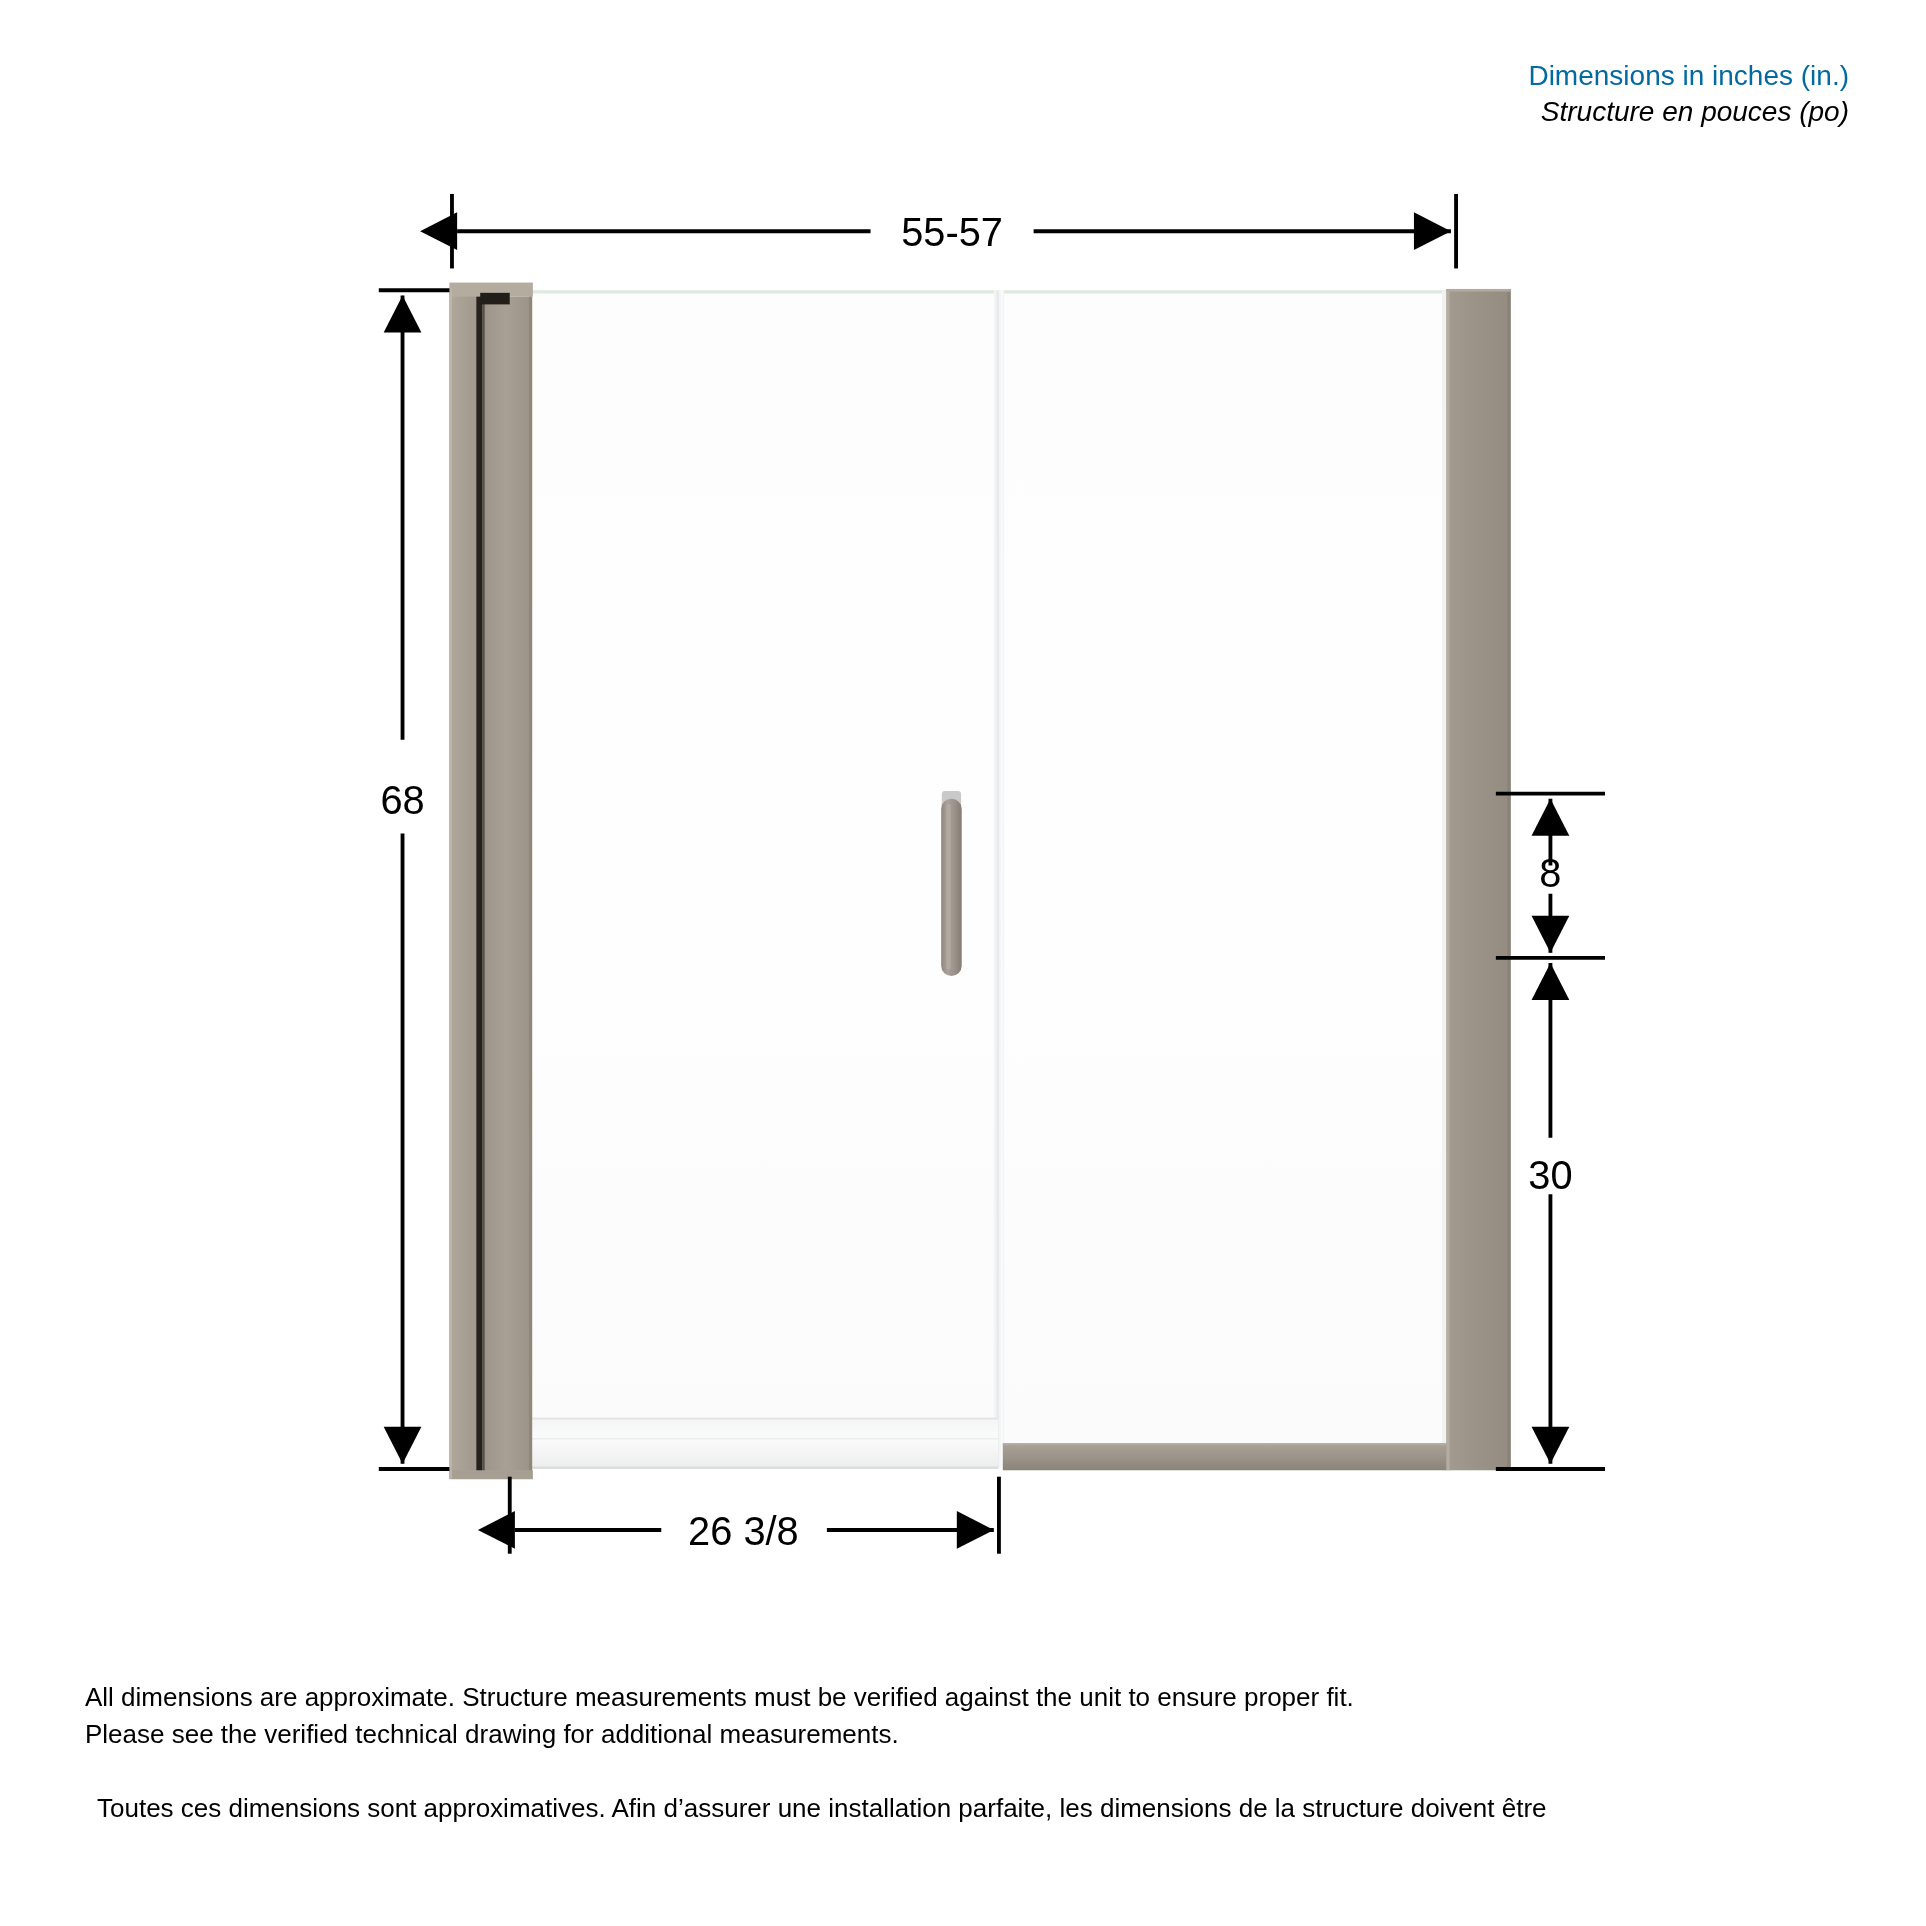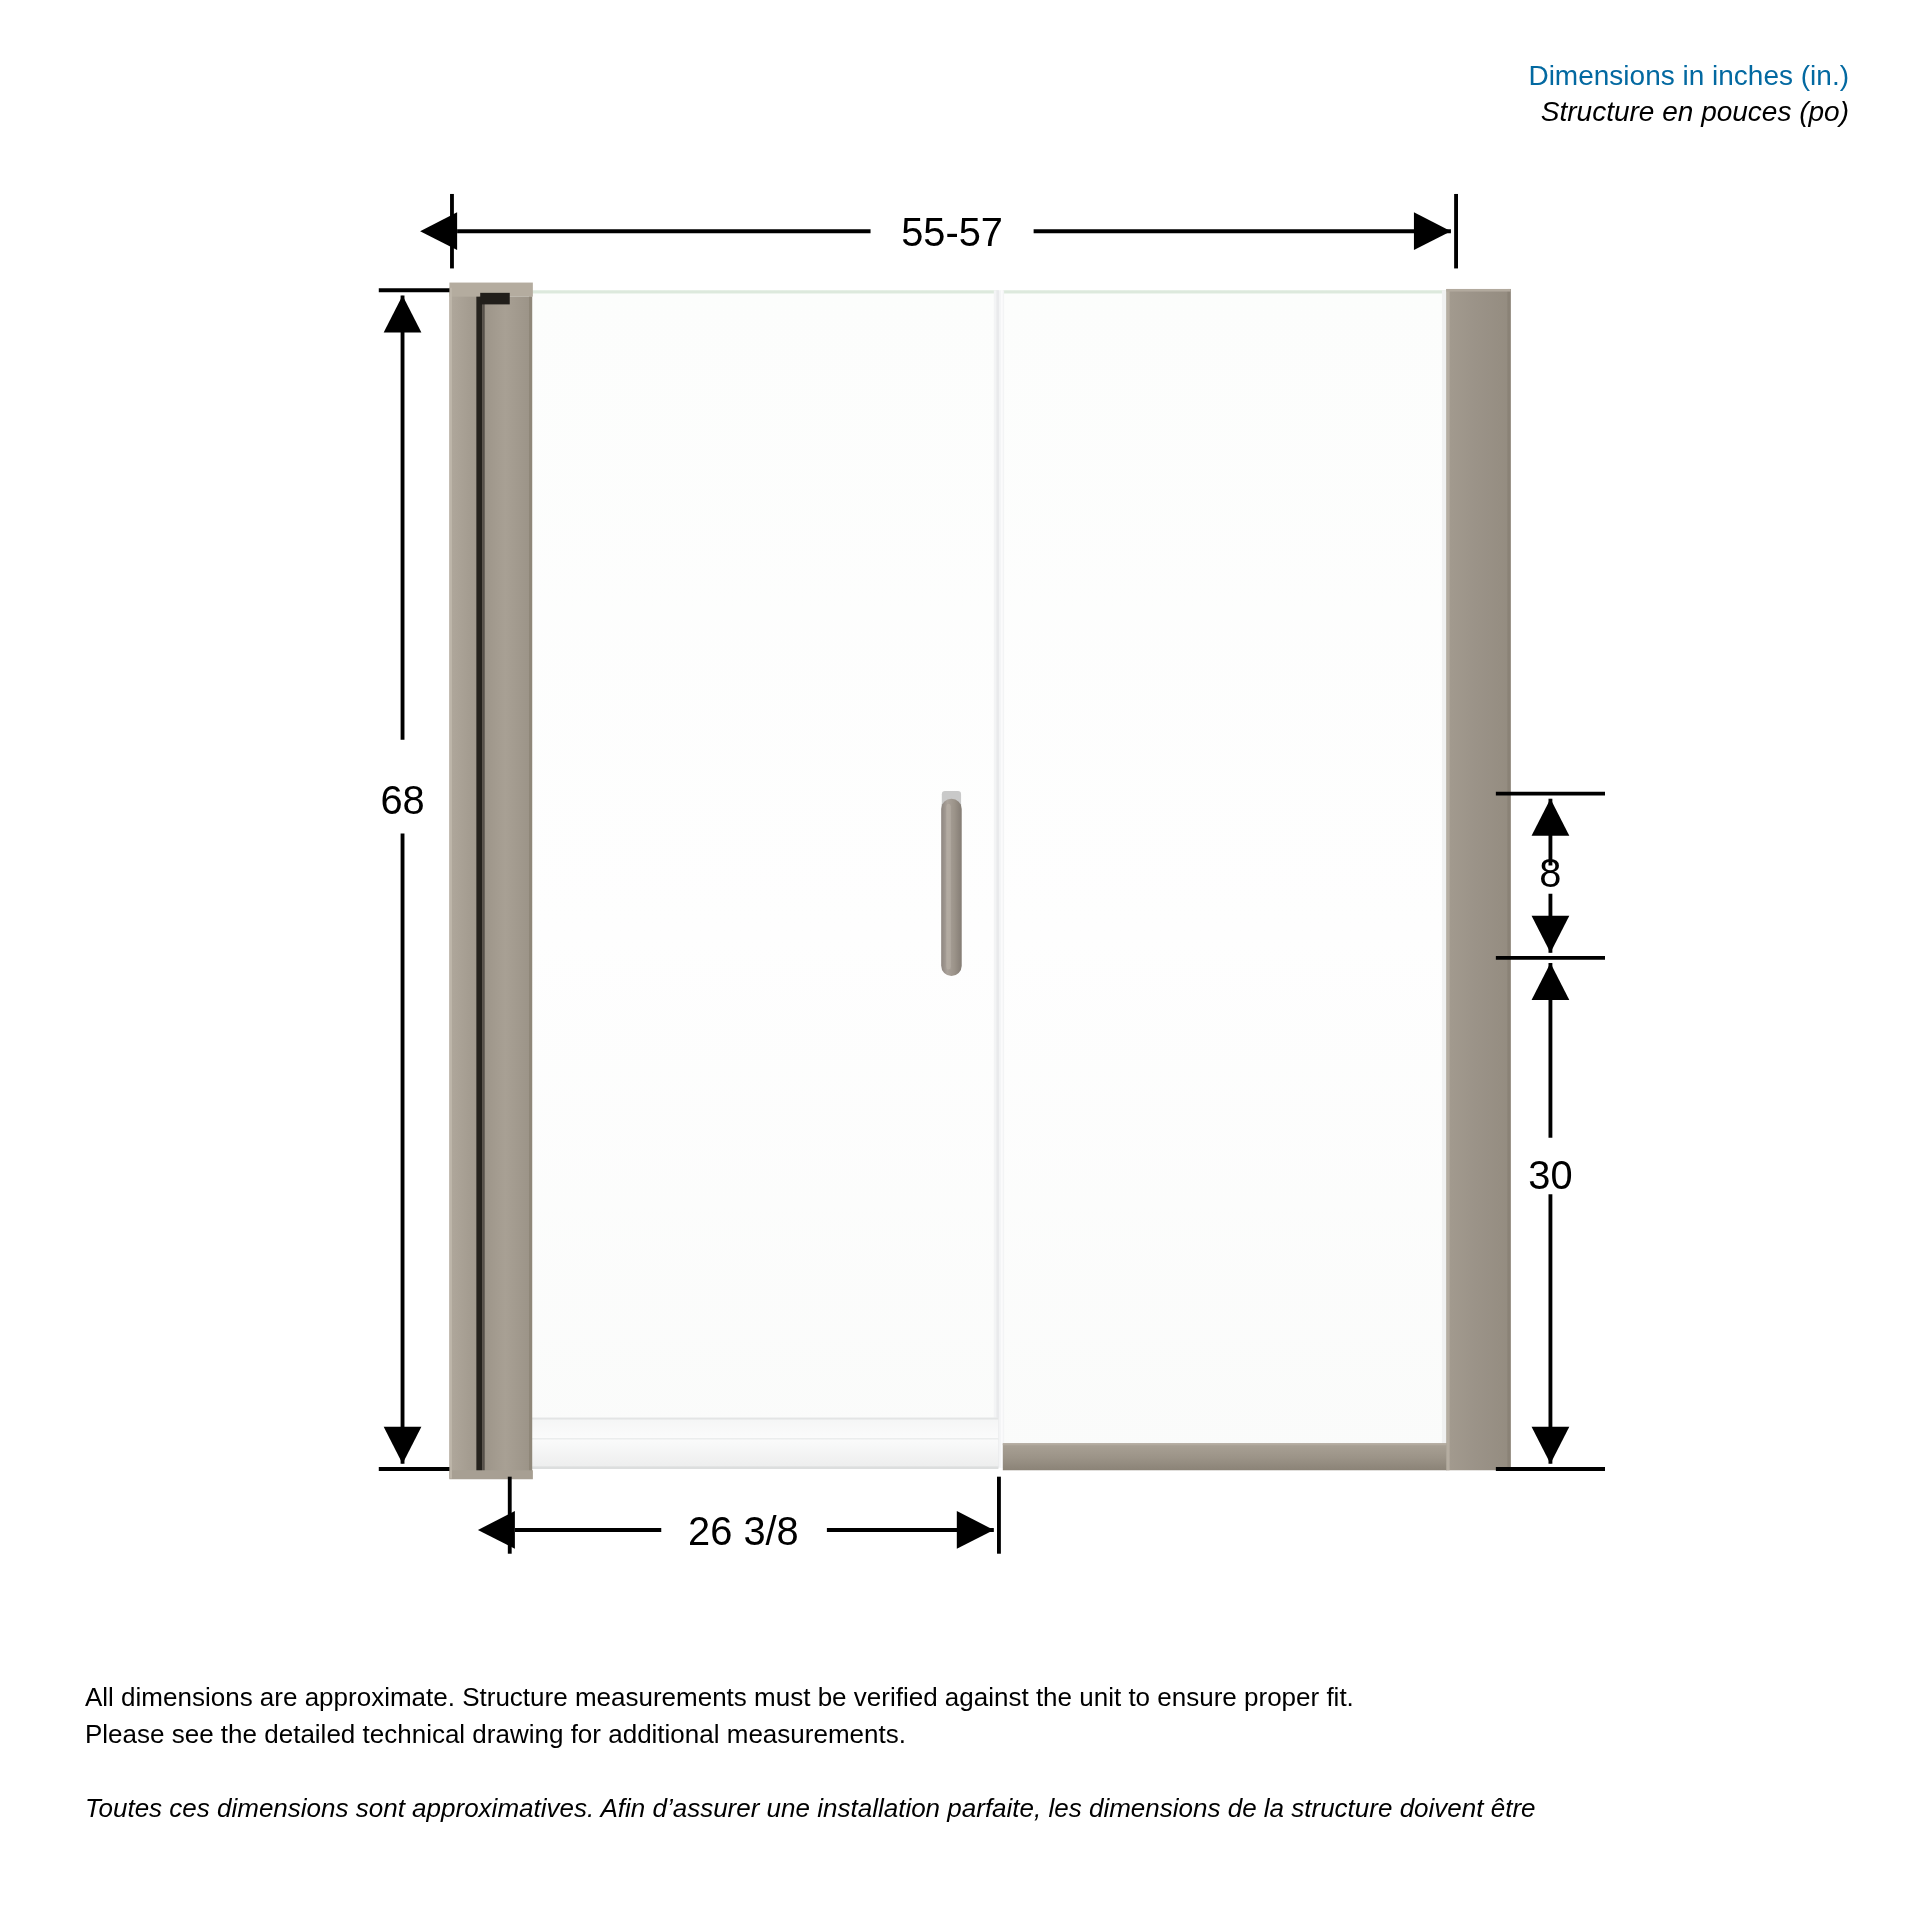--- a/index.html
+++ b/index.html
@@ -53,24 +53,23 @@
     width: 1746px;
   }
   #footnotes .note-en {
     font-size: 26px;
     color: #000000;
     line-height: 1.42;
     margin: 0;
   }
   #footnotes .note-fr {
     font-size: 26px;
-    font-style: italic;
     color: #000000;
     line-height: 1.42;
-    margin: 0;
+    margin: 12px;
     margin-top: 37px;
   }
   #footnotes .nb { display: block; }
 
   .dim-text {
     font-family: "Liberation Sans", sans-serif;
     font-size: 62px;
     fill: #000000;
   }
 </style>
@@ -249,21 +248,21 @@
       <line x1="802" y1="2383" x2="1030" y2="2383" stroke="#000" stroke-width="6" marker-start="url(#arwL)"></line>
       <line x1="1288" y1="2383" x2="1548" y2="2383" stroke="#000" stroke-width="6" marker-end="url(#arwR)"></line>
       <text class="dim-text" x="1158" y="2406" text-anchor="middle">26 3/8</text>
     </g>
 
   </svg>
 
   <div id="footnotes">
     <p class="note-en">
       <span class="nb">All dimensions are approximate. Structure measurements must be verified against the unit to ensure proper fit.</span>
-      <span class="nb">Please see the detailed technical drawing for additional measurements.</span>
+      <span class="nb">Please see the verified technical drawing for additional measurements.</span>
     </p>
     <p class="note-fr">
       <span class="nb">Toutes ces dimensions sont approximatives. Afin d’assurer une installation parfaite, les dimensions de la structure doivent être</span>
     </p>
   </div>
 
 </div>
 
 
 </body></html>

